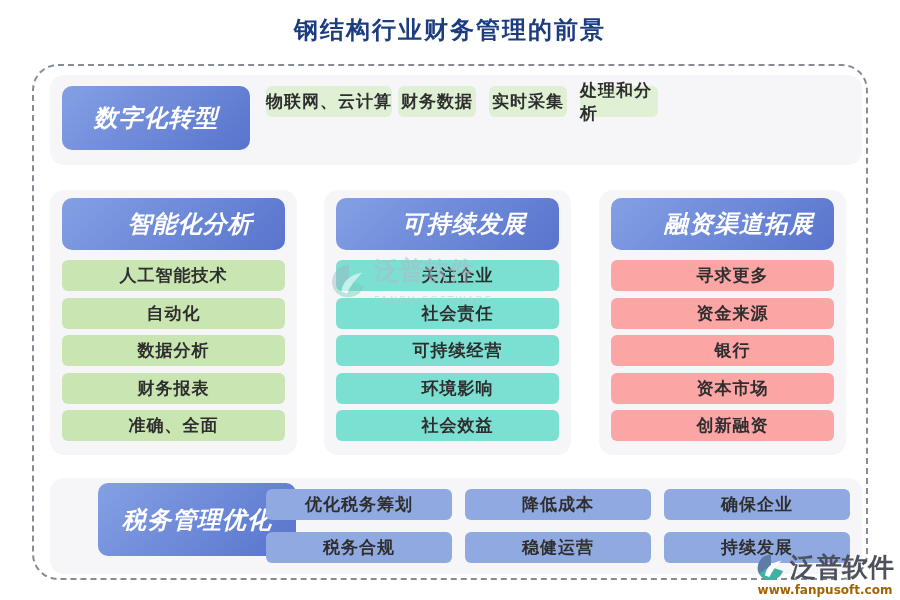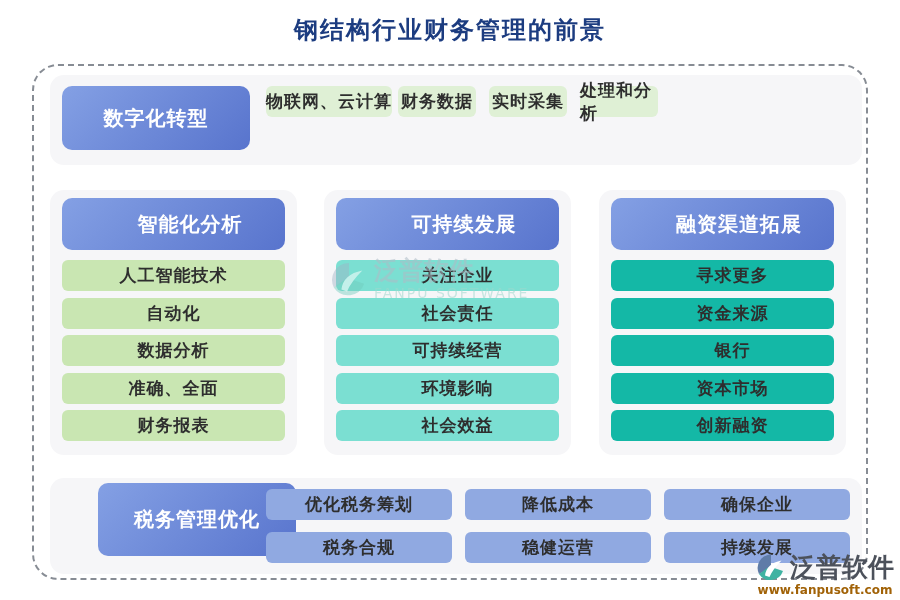--- a/index.html
+++ b/index.html
@@ -24,36 +24,37 @@
   .card-top    { left: 16px; top: 9px;   width: 812px; height: 90px; }
   .card-col    { top: 124px; width: 247px; height: 265px; }
   .card-col-0  { left: 16px; }
   .card-col-1  { left: 290px; }
   .card-col-2  { left: 565px; }
   .card-bottom { left: 16px; top: 412px; width: 812px; height: 96px; }
 
   .hdr {
     display: flex; align-items: center; justify-content: center;
     background: linear-gradient(135deg, #84a0e4 0%, #5874cd 100%);
-    color: #ffffff; font-weight: bold; font-size: 20px; border-radius: 10px;
+    color: #ffffff; font-weight: bold; font-size: 24px; border-radius: 10px;
     letter-spacing: 1px;
+    font-style: italic;
   }
   .hdr-top    { position: absolute; left: 12px; top: 11px; width: 188px; height: 64px; }
   .hdr-col    { position: absolute; left: 12px; top: 8px;  width: 223px; height: 52px; padding-left: 33px; }
   .hdr-bottom { position: absolute; left: 12px; top: 5px; width: 198px; height: 73px; margin-left: 36px; }
 
   .item {
     display: flex; align-items: center; justify-content: center;
     height: 31px; border-radius: 6px; font-size: 17px; font-weight: bold;
     color: #2e2e2e; letter-spacing: 1px;
   }
   .green-light { background: #dff0d5; }
   .green       { background: #c9e6b2; }
   .teal        { background: #7bdfd2; padding-left: 20px; }
-  .yellow      { background: #14b8a6; padding-left: 20px; }
+  .yellow      { background: #fca5a5; padding-left: 20px; }
   .peri        { background: #90a9e1; }
 
   .top-right {
     position: absolute; left: 216px; top: 11px; width: 584px;
     display: flex; flex-direction: row; gap: 6px;
   }
   .row3 { display: flex; gap: 13px; }
   .row3 .item { flex: 1; }
 
   .col-items {
@@ -66,21 +67,21 @@
     display: flex; flex-direction: column; gap: 12px;
   }
 
   
   .wm-center {
     position: absolute; left: 330px; top: 258px; z-index: 5; opacity: 0.55;
     display: flex; align-items: center; pointer-events: none;
   }
   .wm-center .wm-txt { margin-left: 6px; }
   .wm-center .wm-name { font-size: 25px; font-weight: bold; color: #aebcc6; line-height: 1; }
-  .wm-center .wm-sub  { font-size: 14px; color: #9fd8cd; letter-spacing: 2px; margin-top: 2px; }
+  .wm-center .wm-sub  { font-size: 10px; color: #9fd8cd; letter-spacing: 2px; margin-top: 12px; }
 
   .wm-corner {
     position: absolute; left: 756px; top: 550px; z-index: 6;
     display: flex; flex-direction: column; align-items: center; pointer-events: none;
   }
   .wm-corner .wm-row { display: flex; align-items: center; }
   .wm-corner .wm-name { font-size: 26px; font-weight: bold; color: #4c515b; margin-left: 4px; }
   .wm-corner .wm-url  { font-size: 12px; font-weight: bold; color: #a16207; margin-top: -2px; }
 </style>
 </head>
@@ -103,22 +104,22 @@
         </div>
       </div>
     </div>
 
     <div class="card card-col card-col-0">
       <div class="hdr hdr-col">智能化分析</div>
       <div class="col-items">
         <div class="item green">人工智能技术</div>
         <div class="item green">自动化</div>
         <div class="item green">数据分析</div>
+        <div class="item green">财务报表</div>
         <div class="item green">准确、全面</div>
-        <div class="item green">财务报表</div>
       </div>
     </div>
 
     <div class="card card-col card-col-1">
       <div class="hdr hdr-col">可持续发展</div>
       <div class="col-items">
         <div class="item teal">关注企业</div>
         <div class="item teal">社会责任</div>
         <div class="item teal">可持续经营</div>
         <div class="item teal">环境影响</div>

